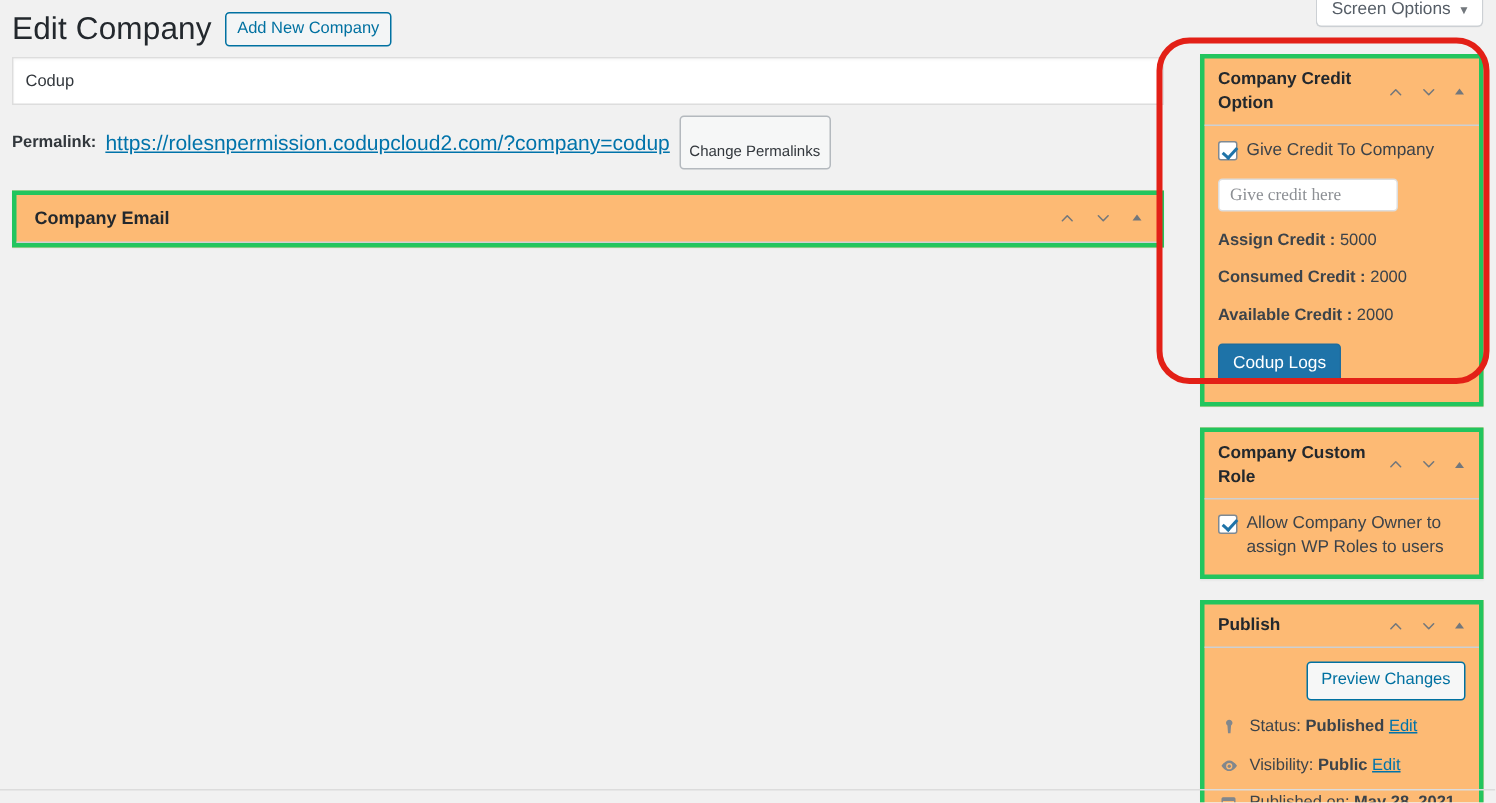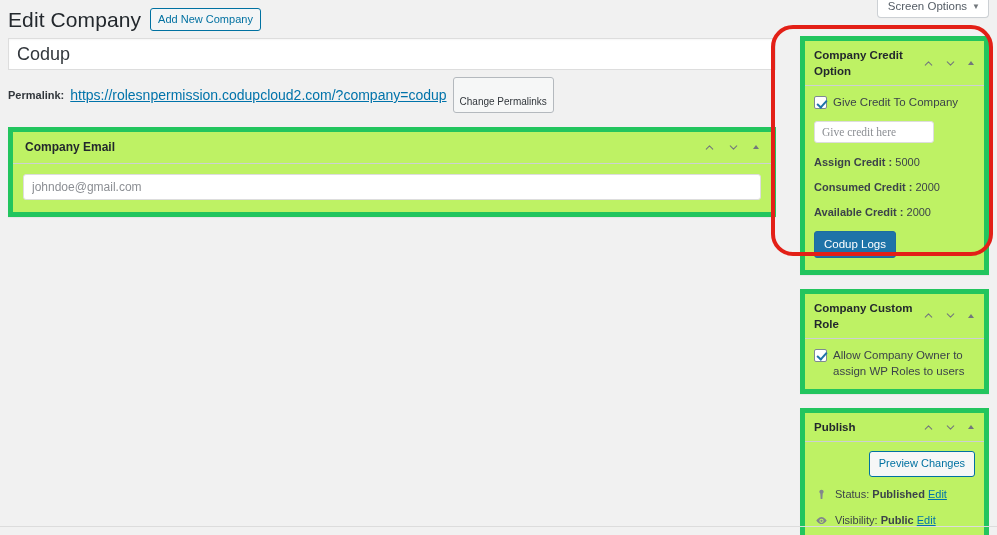--- a/index.html
+++ b/index.html
@@ -73,21 +73,21 @@
     position: absolute;
     left: 8px; top: 38px;
     width: 768px;
   }
   .title-field {
     width: 100%;
     height: 32px;
     padding: 3px 8px;
     border: 1px solid #ddd;
     background: #fff;
-    font-size: 18px;
+    font-size: 11px;
     color: #32373c;
     font-family: "Liberation Sans", sans-serif;
     outline: none;
     box-shadow: inset 0 1px 2px rgba(0,0,0,.04);
     border-radius: 0;
   }
   .permalink-row {
     margin-top: 7px;
     font-size: 11px;
     color: #32373c;
@@ -110,22 +110,22 @@
     background: #f6f7f7;
     border: 1px solid #b4b9be;
     border-radius: 3px;
     color: #32373c;
     cursor: pointer;
     white-space: nowrap;
   }
 
   
   .postbox {
-    background: #bef264;
-    border: 5px solid #22c55e;
+    background: #fdba74;
+    border: 3px solid #22c55e;
     box-shadow: 0 1px 1px rgba(0,0,0,.04);
     margin-bottom: 14px;
   }
   .postbox-header {
     display: flex;
     align-items: center;
     justify-content: space-between;
     padding: 7px 10px 7px 12px;
     border-bottom: 1px solid #ccd0d4;
   }
@@ -348,23 +348,20 @@
             <svg width="13" height="13" viewBox="0 0 20 20">
                 <path d="M5 7.5 L10 12.5 L15 7.5" stroke="#72777c" stroke-width="1.6" fill="none" stroke-linecap="round" stroke-linejoin="round"></path>
               </svg>
           </span>
           <span class="ctl">
             <svg width="10" height="10" viewBox="0 0 20 20">
                 <path d="M10 6 L16 14 L4 14 Z" fill="#72777c"></path>
               </svg>
           </span>
         </div>
-      </div>
-      <div class="postbox-inside">
-        <input class="email-field" type="text" placeholder="johndoe@gmail.com" style="">
       </div>
     </div>
 
   </div>
 
   <div class="sidebar">
 
     <div class="postbox">
       <div class="postbox-header">
         <h2 class="postbox-title">Company Credit Option</h2>

